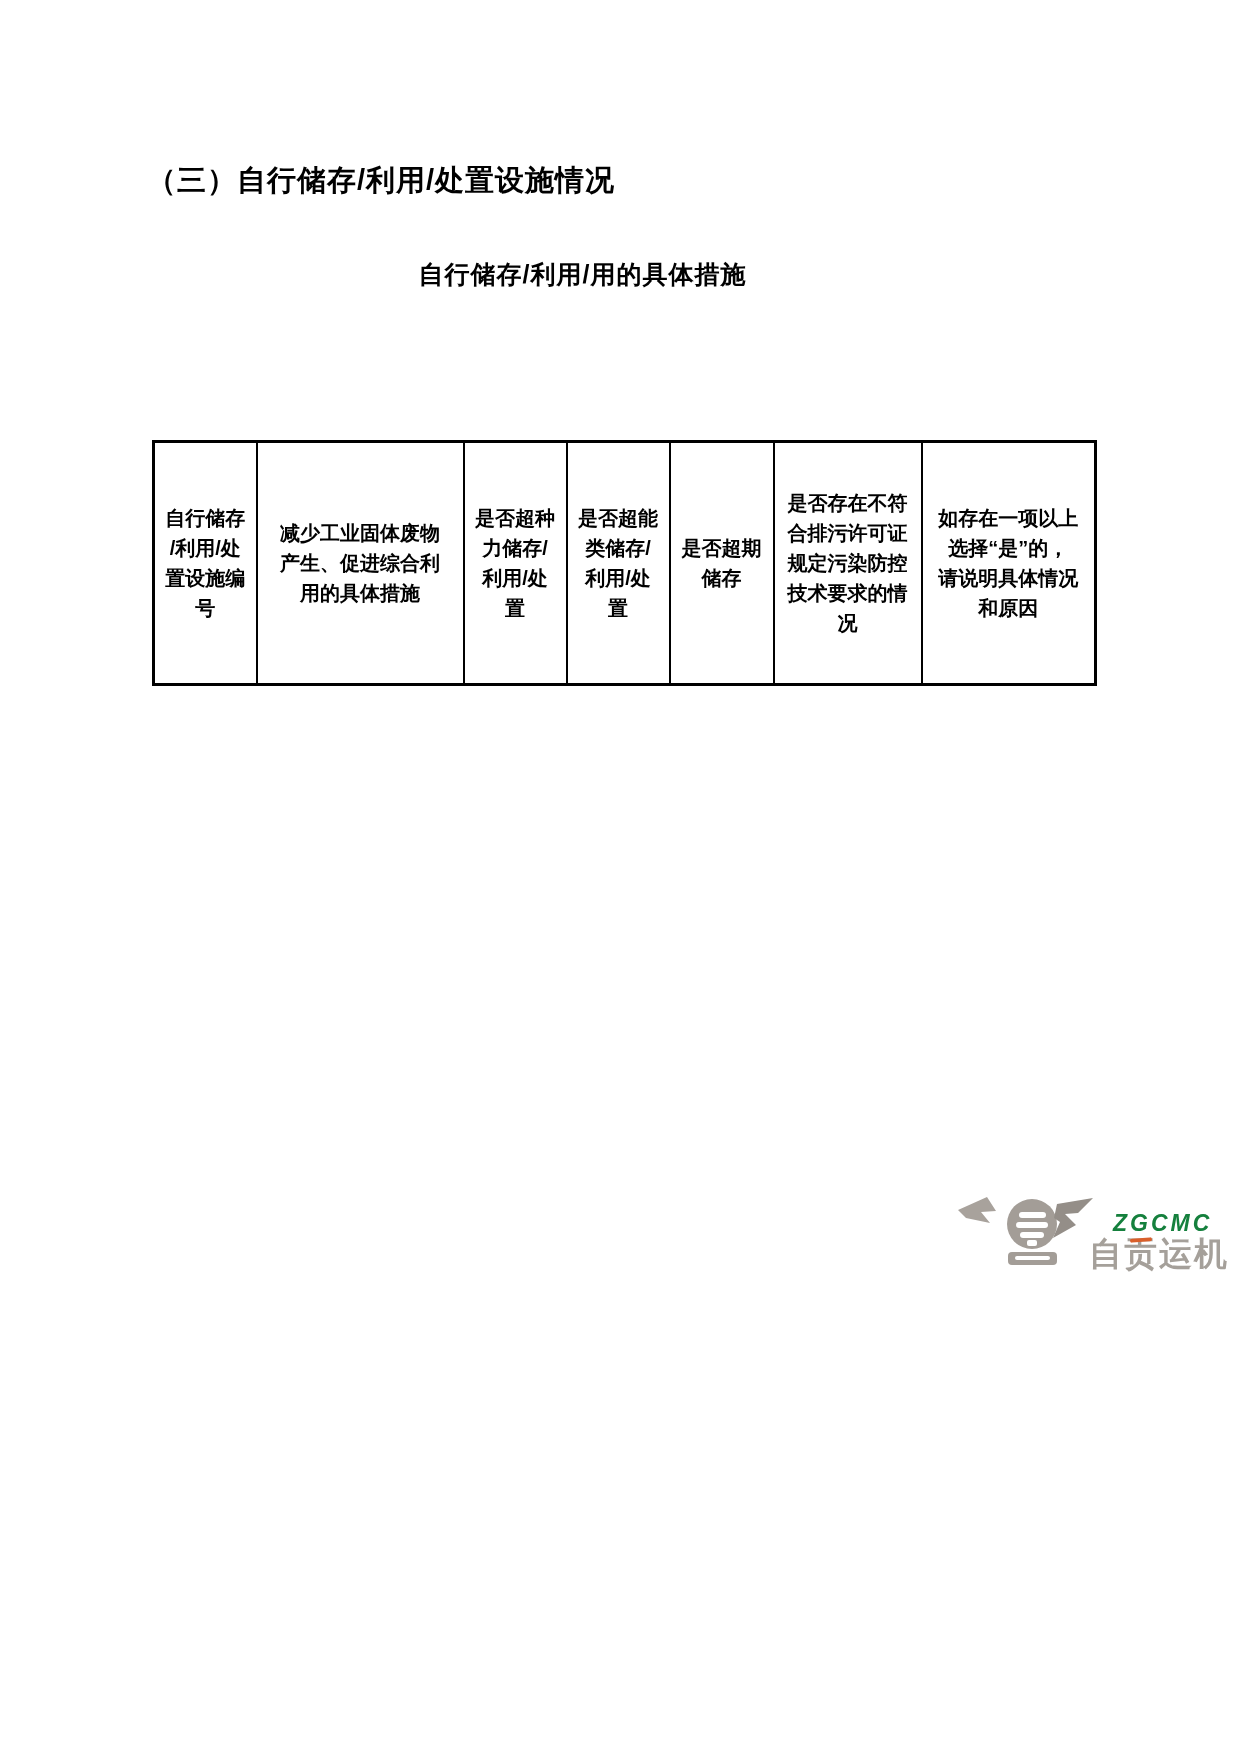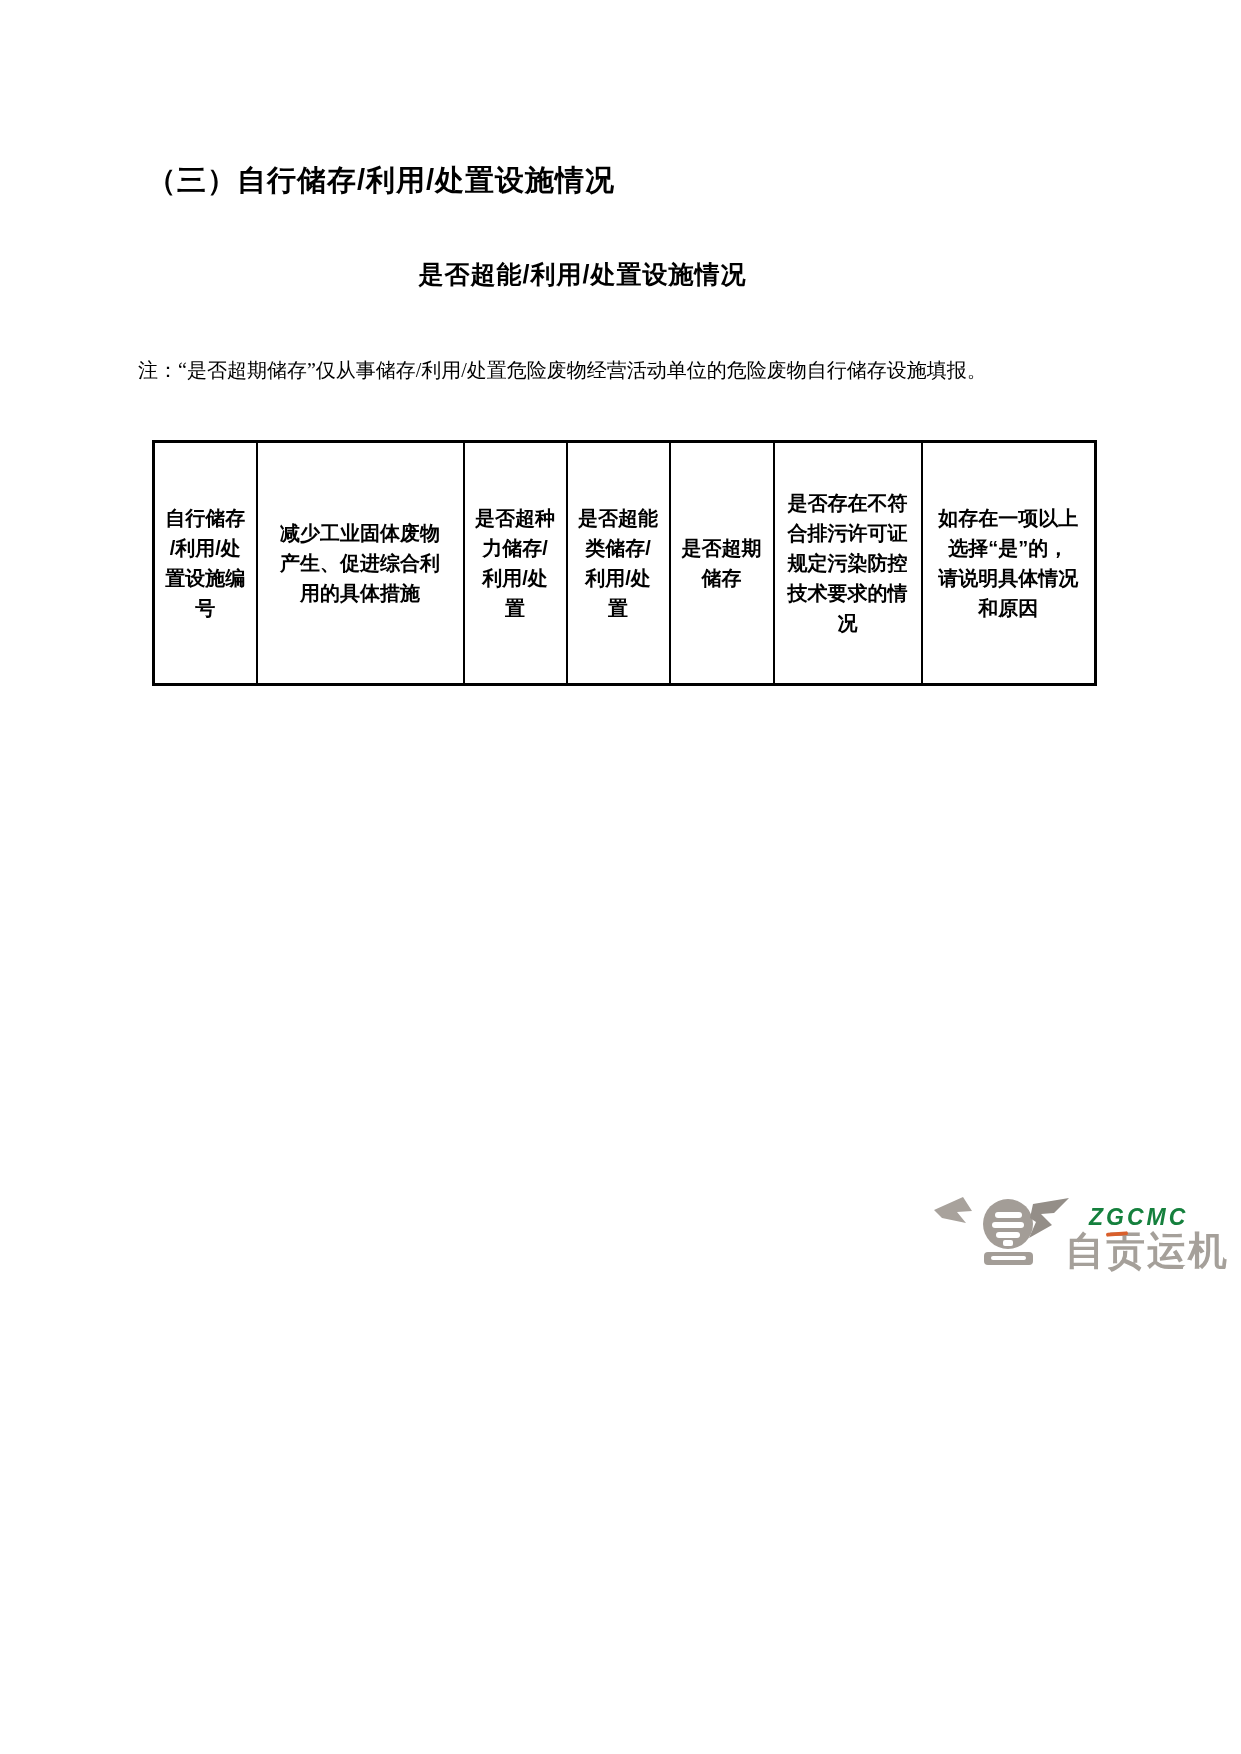--- a/index.html
+++ b/index.html
@@ -100,21 +100,21 @@
     line-height: 1;
     margin-left: 24px;
   }
   .logo-name-wrap {
     position: relative;
     margin-top: 2px;
     line-height: 1;
   }
   .logo-name {
     font-family: Liberation Sans, sans-serif;
-    font-size: 39px;
+    font-size: 33px;
     font-weight: 700;
     letter-spacing: 2px;
     color: #a5a09a;
     line-height: 1;
   }
   .logo-accent-bar {
     position: absolute;
     left: 41px;
     top: 1px;
     width: 22px;
@@ -124,23 +124,22 @@
     transform: rotate(-4deg);
   }
 </style>
 </head>
 <body>
 
 <div class="page">
 
   <h1 class="section-heading">（三）自行储存/利用/处置设施情况</h1>
 
-  <div class="table-title">是否超能/利用/处置设施情况</div>
-
-  <div class="note">注：“是否超期储存”仅从事储存/利用/处置危险废物经营活动单位的危险废物自行储存设施填报。</div>
+  <div class="table-title">自行储存/利用/用的具体措施</div>
+
 
   <table class="facilities">
     <colgroup>
       <col style="width:103px">
       <col style="width:207px">
       <col style="width:103px">
       <col style="width:103px">
       <col style="width:104px">
       <col style="width:148px">
       <col style="width:174px">

